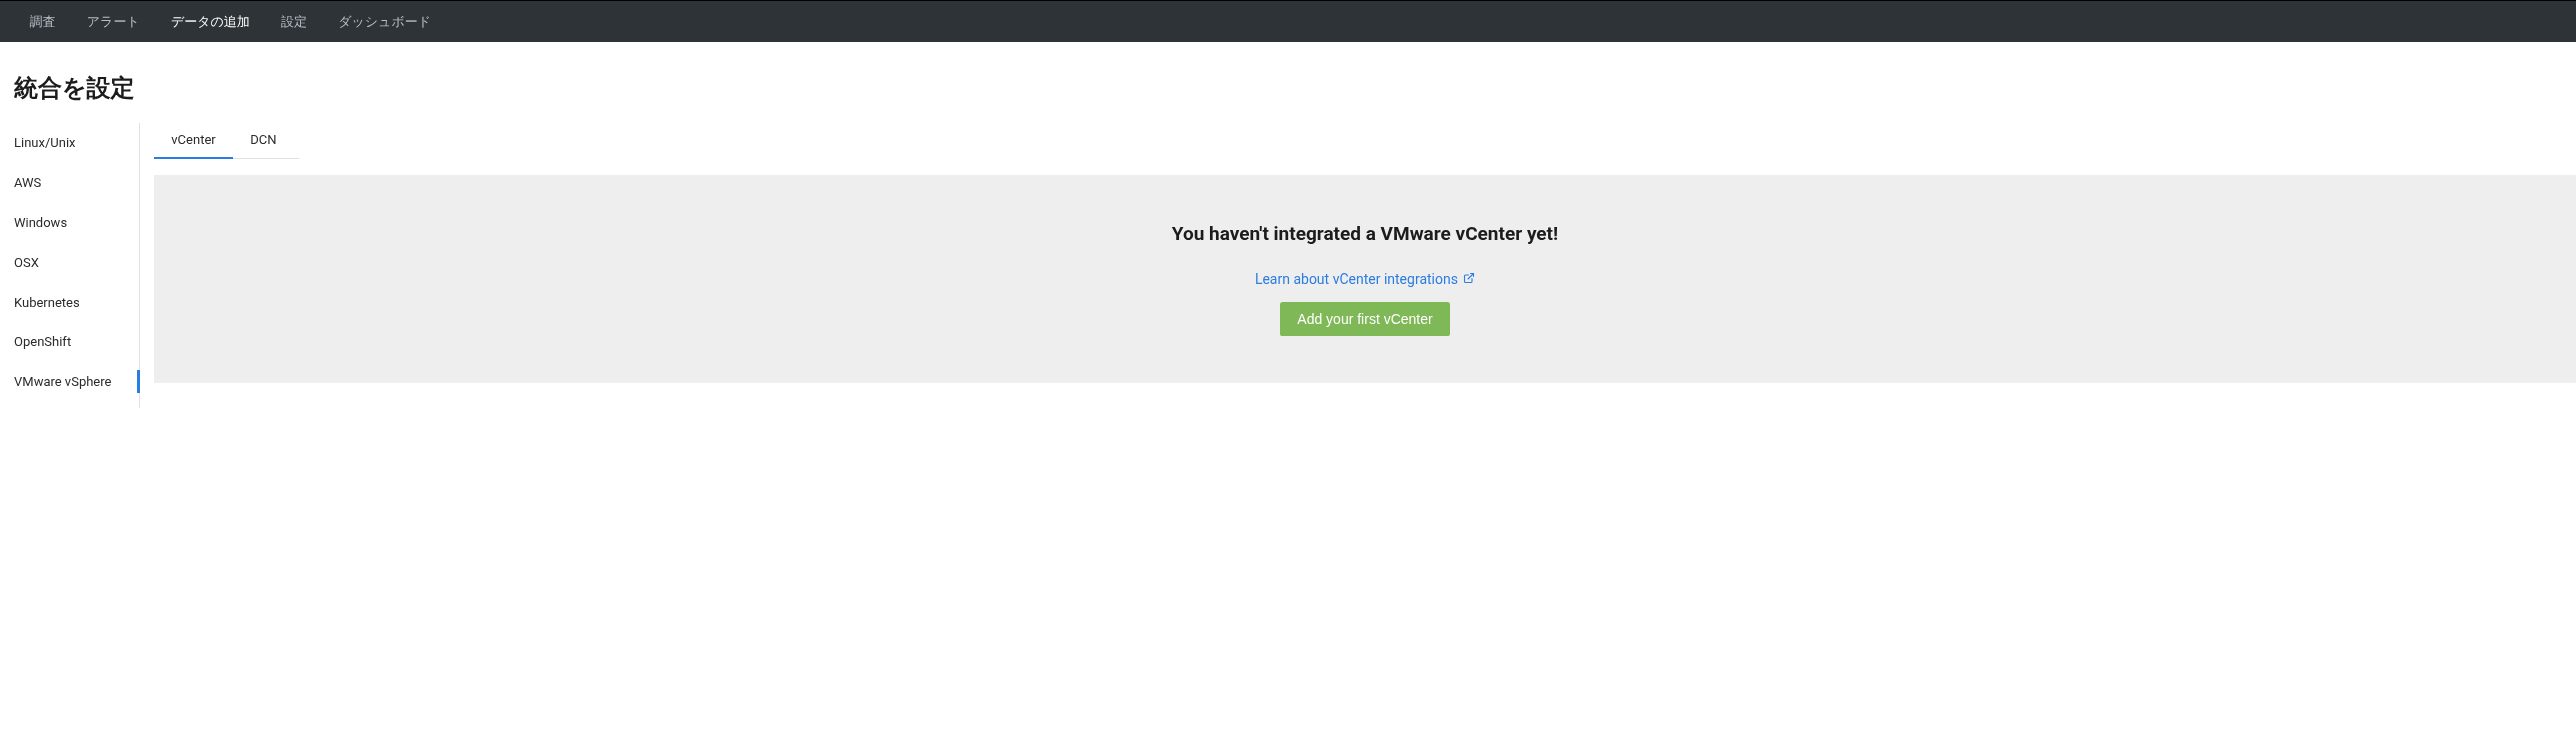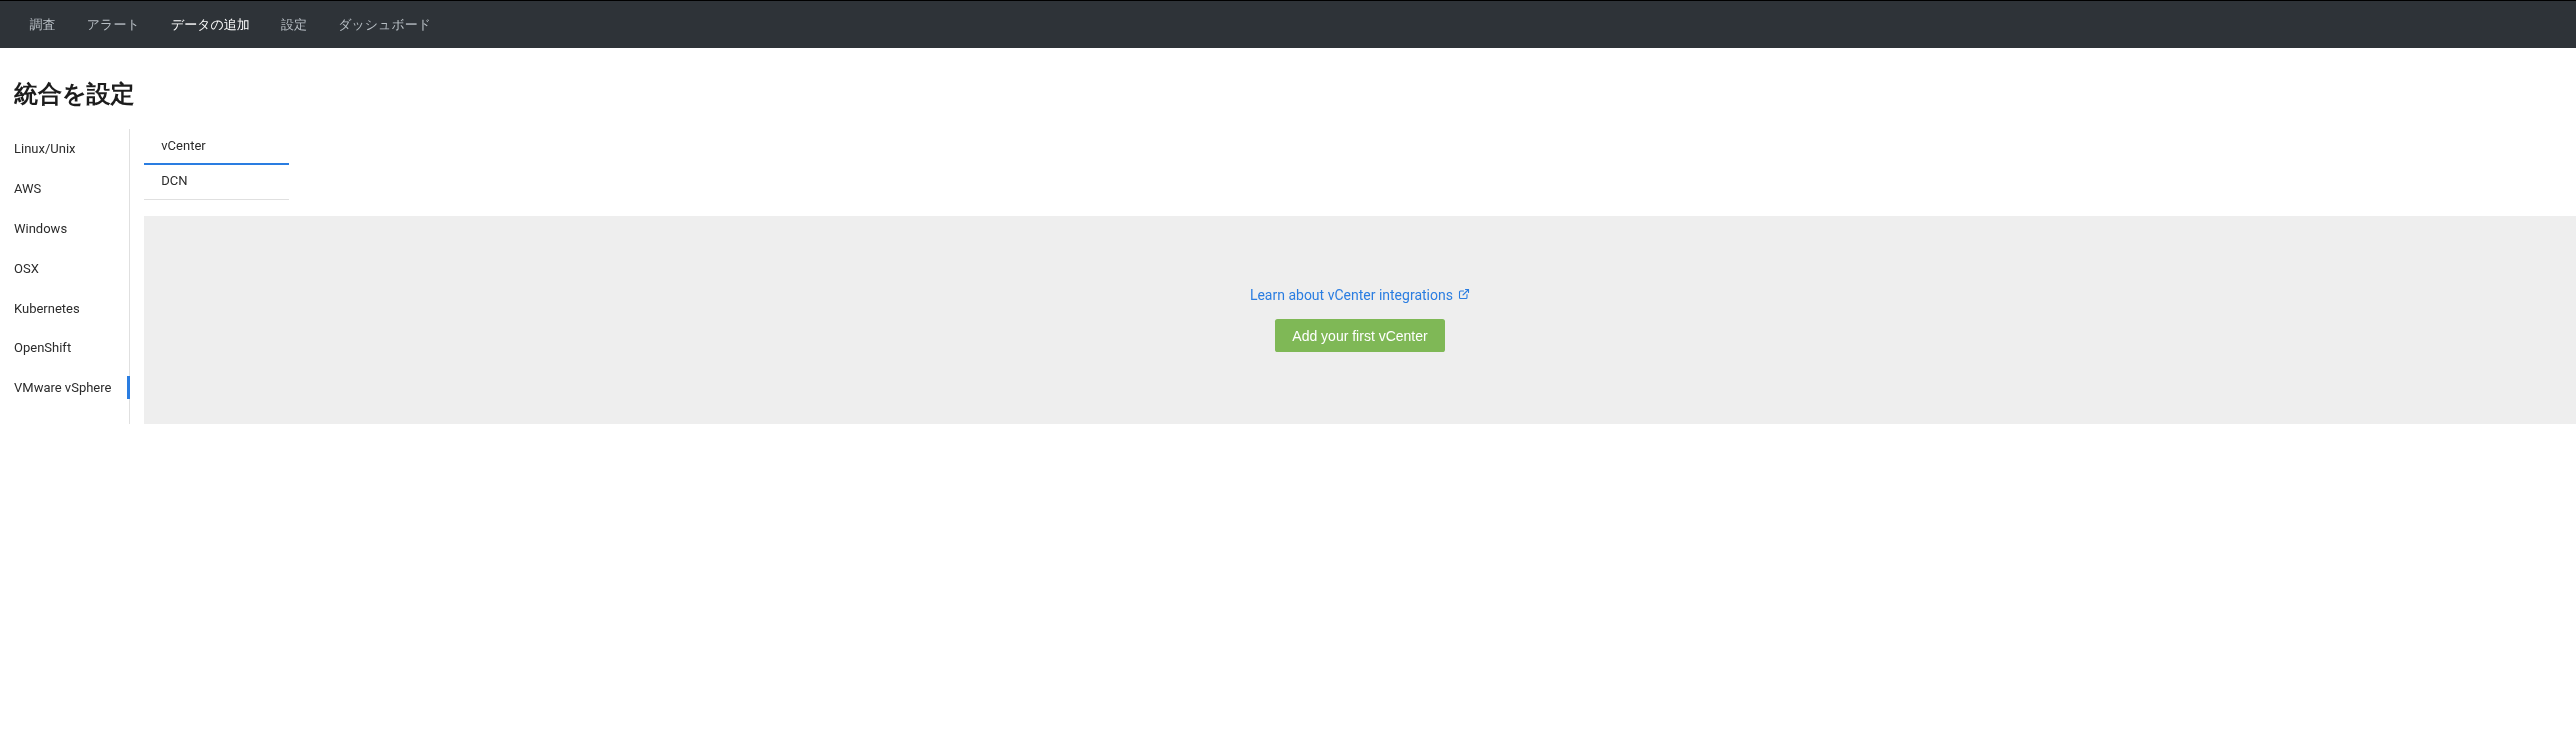--- a/index.html
+++ b/index.html
@@ -7,21 +7,21 @@
       padding: 0;
       box-sizing: border-box;
     }
     body {
       font-family: -apple-system, BlinkMacSystemFont, "Segoe UI", Roboto, Helvetica, Arial, sans-serif;
       background: #ffffff;
       color: #1c1c1c;
     }
     .top-nav {
       background: #2e3338;
-      height: 48px;
+      height: 42px;
       display: flex;
       align-items: center;
       padding: 0 14px;
       border-top: 1.7px solid #000;
     }
     .top-nav-item {
       color: #b8bfc5;
       font-size: 13px;
       padding: 0 15.6px;
       cursor: pointer;
@@ -38,21 +38,21 @@
       font-size: 24px;
       font-weight: 700;
       color: #1c1c1c;
     }
     .content {
       display: flex;
       padding: 0 0 0 0;
       margin-top: 12px;
     }
     .sidebar {
-      width: 130px;
+      width: 140px;
       flex-shrink: 0;
       border-right: 0.9px solid #e0e0e0;
       padding-bottom: 7px;
     }
     .sidebar-item {
       font-size: 13px;
       color: #2b2b2b;
       padding: 10.4px 14px 10.4px 14px;
       cursor: pointer;
       position: relative;
@@ -72,21 +72,20 @@
     }
     .main {
       flex: 1;
       padding-left: 14px;
     }
     .tabs {
       display: flex;
       border-bottom: 0.9px solid #e0e0e0;
       margin-bottom: 5px;
       width: 145px;
-      flex-direction: column;
     }
     .tab {
       padding: 8.7px 17.3px 10.4px 17.3px;
       font-size: 13px;
       color: #2b2b2b;
       cursor: pointer;
       border-bottom: 2.6px solid transparent;
       margin-bottom: -0.9px;
     }
     .tab.active {
@@ -159,20 +158,21 @@
     <div class="sidebar-item active">VMware vSphere</div>
   </aside>
 
   <main class="main">
     <div class="tabs">
       <div class="tab active">vCenter</div>
       <div class="tab">DCN</div>
     </div>
 
     <div class="panel">
+      <div class="empty-title">You haven't integrated a VMware vCenter yet!</div>
       <a class="learn-link">
         <span>Learn about vCenter integrations</span>
         <span class="external-icon">
           <svg width="12" height="12" viewBox="0 0 24 24" fill="none" stroke="#2a7de1" stroke-width="2.2" stroke-linecap="round" stroke-linejoin="round">
             <path d="M18 13v6a2 2 0 0 1-2 2H5a2 2 0 0 1-2-2V8a2 2 0 0 1 2-2h6"></path>
             <polyline points="15 3 21 3 21 9"></polyline>
             <line x1="10" y1="14" x2="21" y2="3"></line>
           </svg>
         </span>
       </a>

